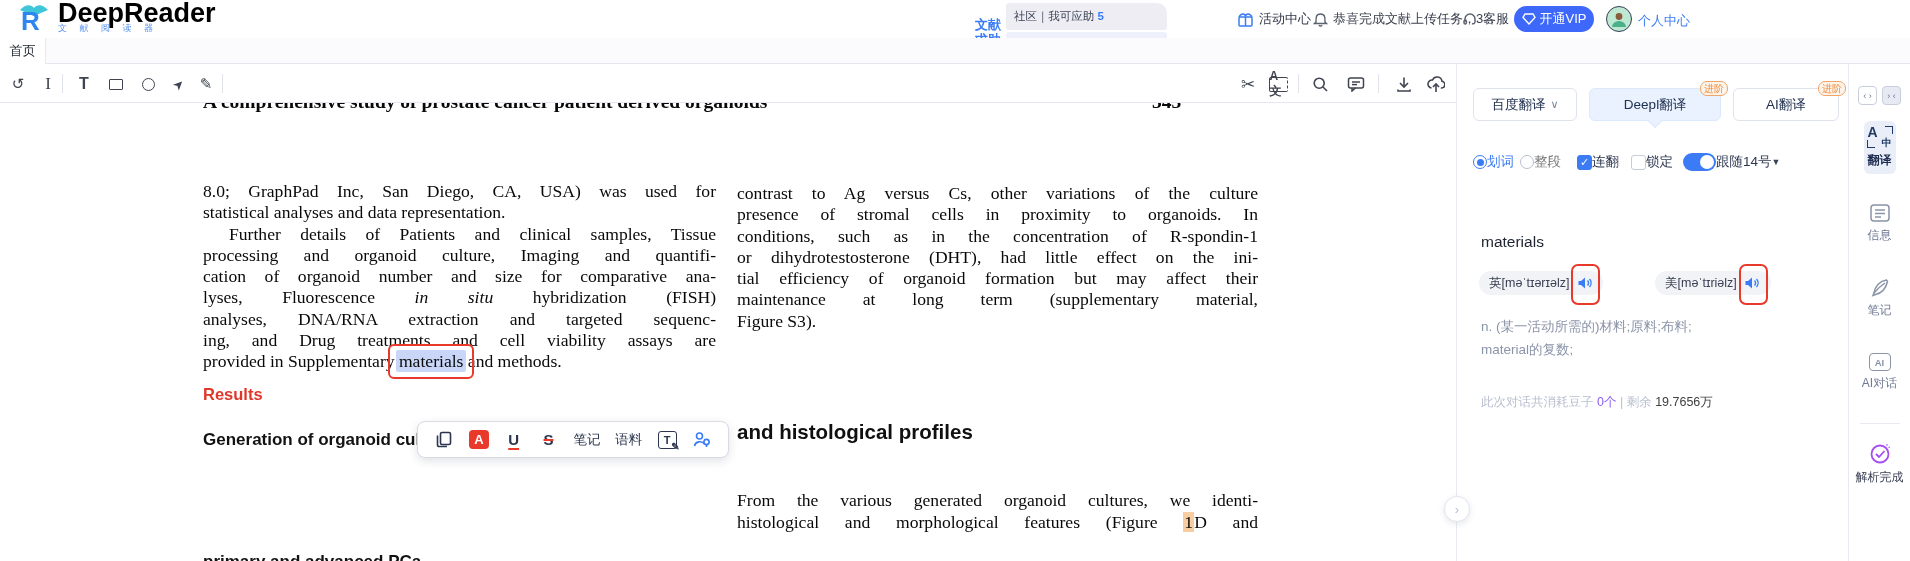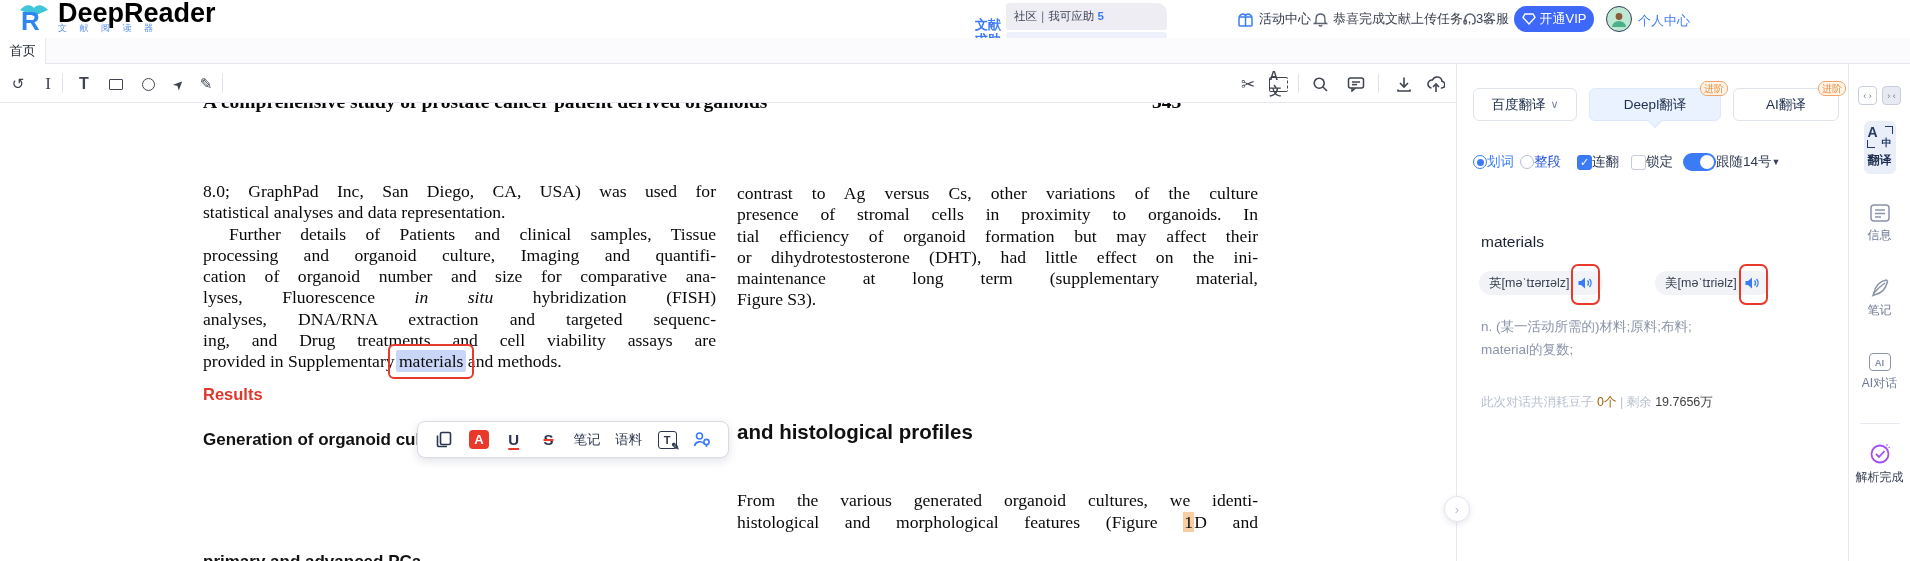--- a/index.html
+++ b/index.html
@@ -107,21 +107,21 @@
   .toggle::after{content:"";position:absolute;right:2px;top:2px;width:14px;height:14px;border-radius:50%;background:#fff}
   .lbl-blue{color:#3b7cf6}
   .word{position:absolute;left:24px;top:169px;font-size:15.5px;font-weight:500;color:#1d2330}
   .pron{position:absolute;top:207px;height:24px;background:#f1f3f7;border-radius:12px;display:flex;
         align-items:center;gap:6px;padding:0 10px;font-size:12.5px;color:#3a4152}
   .spk-wrap{position:relative;width:18px;height:18px;display:flex;align-items:center;justify-content:center}
   .spk-wrap::after{content:"";position:absolute;left:-4px;top:-10px;width:25px;height:37px;
                    border:2.5px solid #e8392a;border-radius:7px}
   .def{position:absolute;left:24px;width:330px;font-size:13.5px;color:#8b94a9;line-height:23px}
   .pfoot{position:absolute;left:24px;top:330px;font-size:12.5px;color:#b7bfcf;white-space:nowrap}
-  .pfoot .n{color:#a16207}
+  .pfoot .n{color:#8b5cf6}
   .pfoot .r{color:#404040}
   .handle{position:absolute;left:-13px;top:432px;width:26px;height:26px;border-radius:50%;background:#fff;
           border:1px solid #e2e6ee;box-shadow:0 2px 6px rgba(50,60,90,.12);display:flex;align-items:center;
           justify-content:center;color:#b9c1d2;font-size:13px;cursor:pointer}
 
   
   .side{position:absolute;top:0;right:0;width:62px;height:497px;background:#fff;border-left:1px solid #e7eaf1;
         display:flex;flex-direction:column;align-items:center}
   .winbtns{display:flex;gap:5px;margin-top:22px}
   .winbtn{width:19px;height:19px;border:1px solid #c8cede;border-radius:4px;color:#6b7691;font-size:9px;
@@ -304,22 +304,23 @@
       <div class="ln noj"><span>provided in Supplementary </span><span class="selword">materials</span><span> and methods.</span></div>
     </div>
 
     <div class="res-h">Results</div>
     <div class="gen-h">Generation of organoid cultures derived from</div>
     <div class="gen-clip">primary and advanced PCa</div>
 
     <div class="col colR">
       <div class="ln">contrast to Ag versus Cs, other variations of the culture</div>
       <div class="ln">presence of stromal cells in proximity to organoids. In</div>
+      <div class="ln">conditions, such as in the concentration of R-spondin-1</div>
+      <div class="ln">or dihydrotestosterone (DHT), had little effect on the ini-</div>
       <div class="ln">tial efficiency of organoid formation but may affect their</div>
-      <div class="ln">or dihydrotestosterone (DHT), had little effect on the ini-</div>
       <div class="ln">maintenance at long term (supplementary material,</div>
       <div class="ln noj">Figure S3).</div>
     </div>
 
     <div class="h2">
       <div>and histological profiles</div>
     </div>
 
     <div class="col" style="left:737px;top:387px;width:521px;line-height:21.5px">
       <div class="ln">From the various generated organoid cultures, we identi-</div>
@@ -367,21 +368,21 @@
     </div>
     <div class="eng" style="left:276px;width:106px">
       <span>AI翻译</span>
       <span class="badge">进阶</span>
     </div>
 
     <div class="ctrls">
       <span class="radio on"></span>
       <span class="lbl-blue">划词</span>
       <span class="radio" style="margin-left:6px"></span>
-      <span style="color:#1d4ed8">整段</span>
+      <span style="color:#737373">整段</span>
       <span class="cb on" style="margin-left:16px">✓</span>
       <span>连翻</span>
       <span class="cb" style="margin-left:12px"></span>
       <span>锁定</span>
       <span class="toggle" style="margin-left:10px"></span>
       <span>跟随</span>
       <span>14号</span>
       <span style="font-size:9px;color:#394459">▼</span>
     </div>
 

